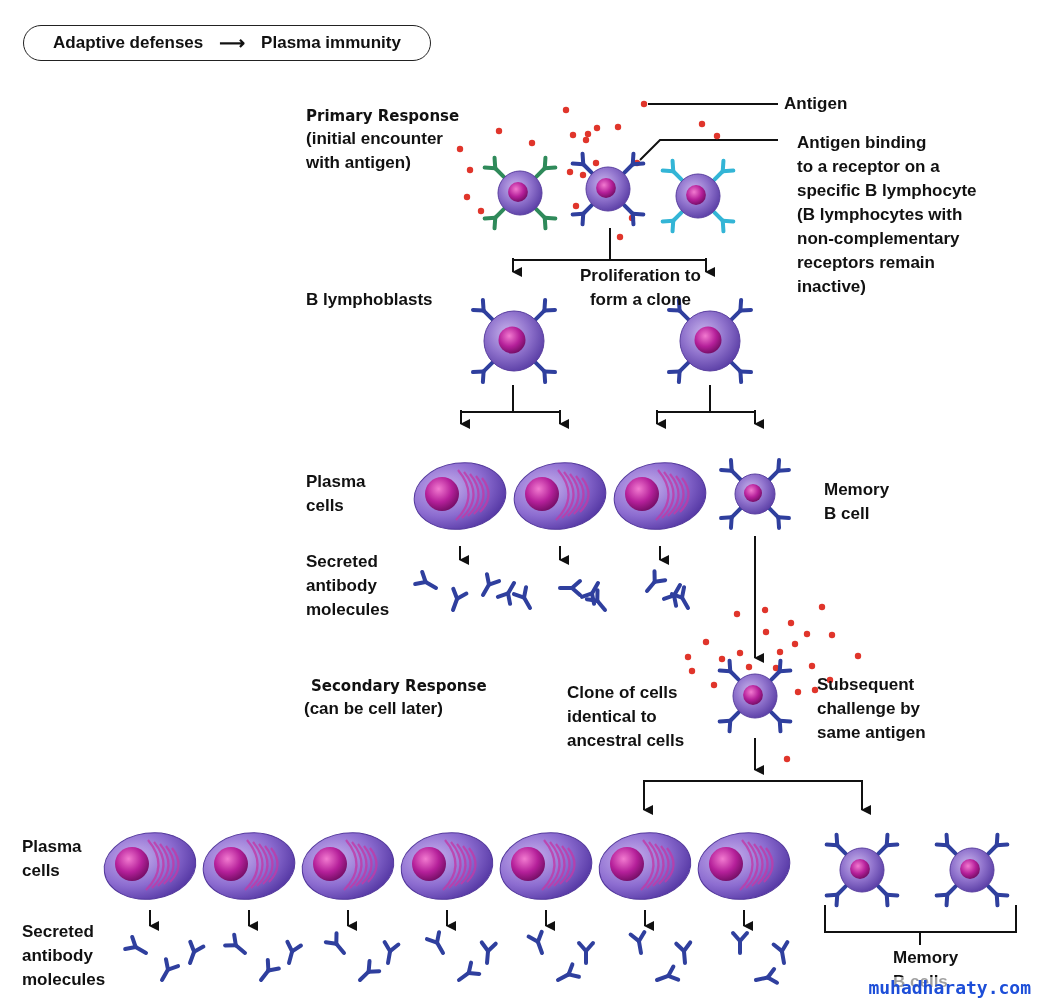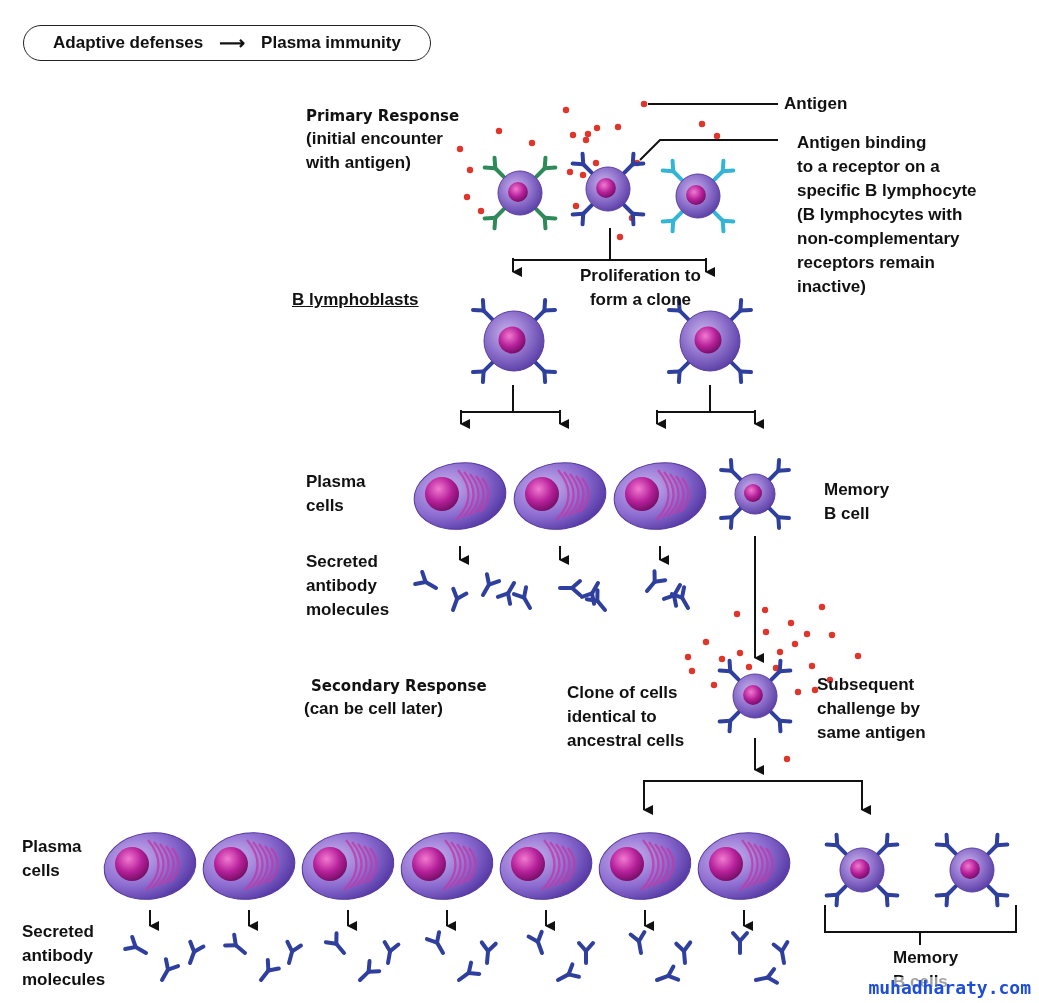--- a/index.html
+++ b/index.html
@@ -601,21 +601,21 @@
 <div class="lbl" style="left:797px;top:131px;">Antigen binding
 to a receptor on a
 specific B lymphocyte
 (B lymphocytes with
 non-complementary
 receptors remain
 inactive)</div>
 
 <div class="lbl" style="left:540px;top:264px;text-align:center;margin-left:40px;">Proliferation to
 form a clone</div>
-<div class="lbl" style="left:292px;top:288px;text-decoration:underline;">B lymphoblasts</div>
+<div class="lbl" style="left:306px;top:288px;">B lymphoblasts</div>
 
 <div class="lbl" style="left:306px;top:470px;">Plasma
 cells</div>
 <div class="lbl" style="left:824px;top:478px;">Memory
 B cell</div>
 <div class="lbl" style="left:306px;top:550px;">Secreted
 antibody
 molecules</div>
 
 <div class="lbl hdr" style="left:304px;top:674px;margin-left:7px;">Secondary Response</div>

